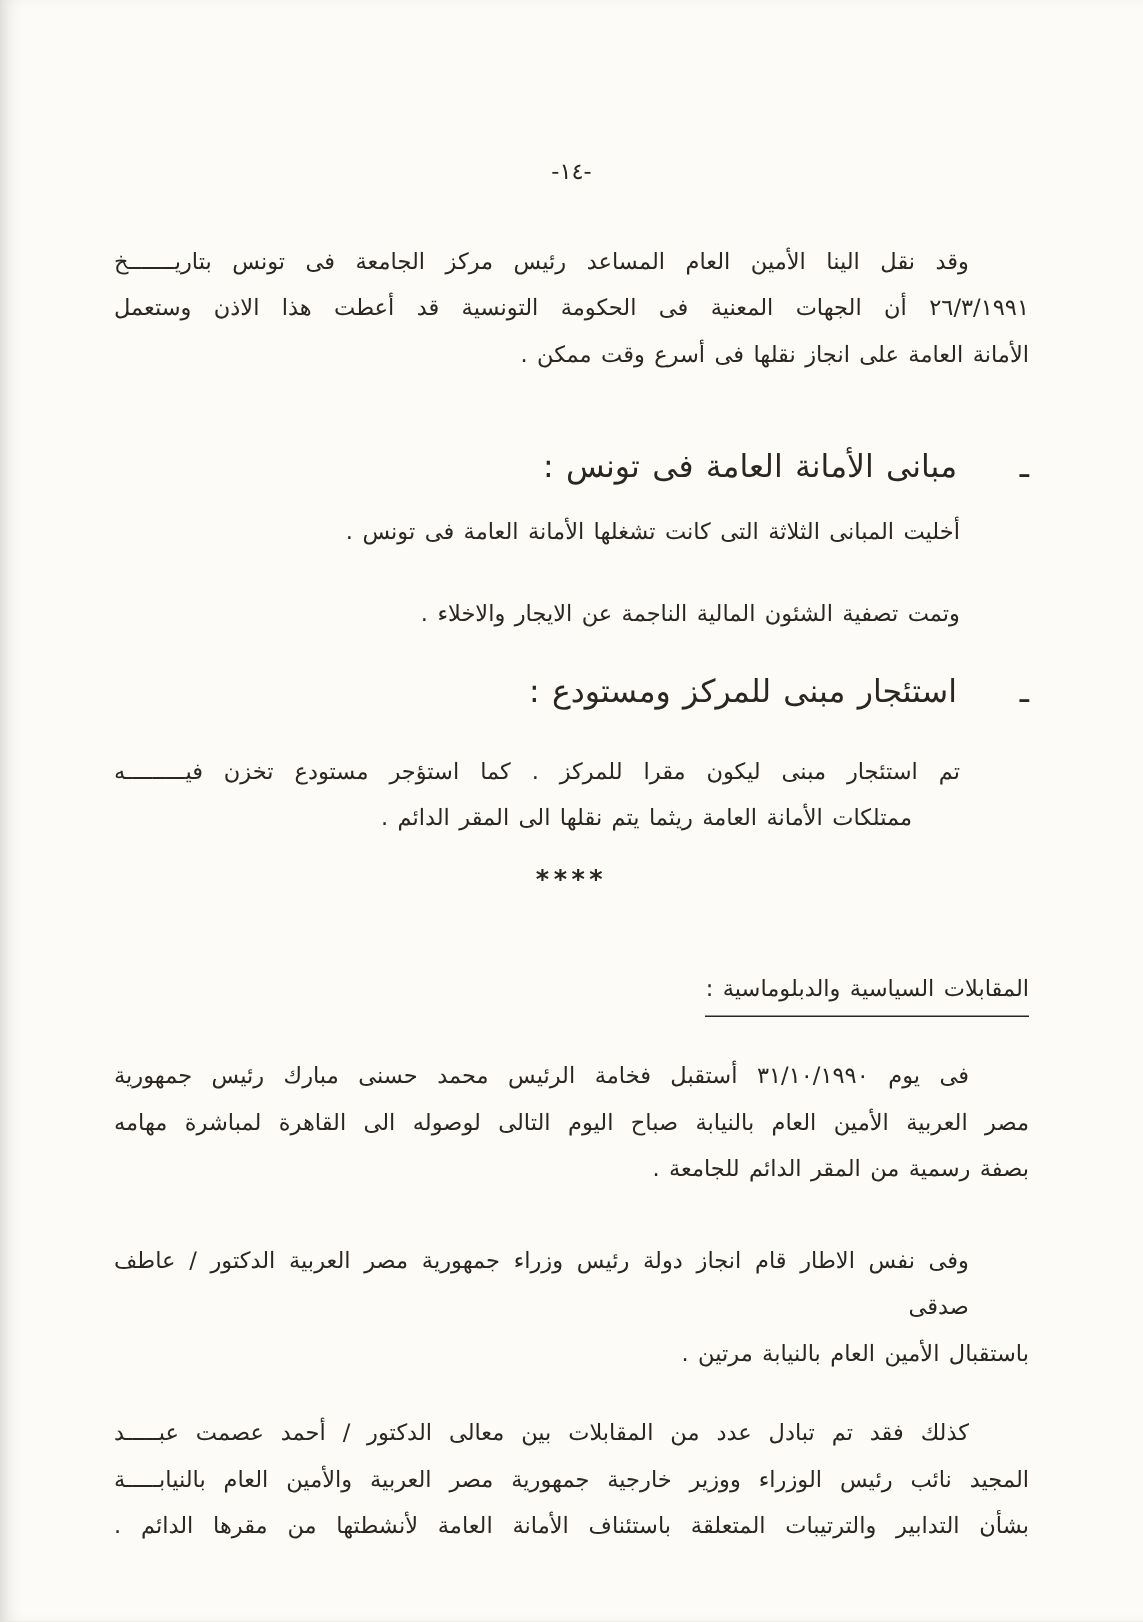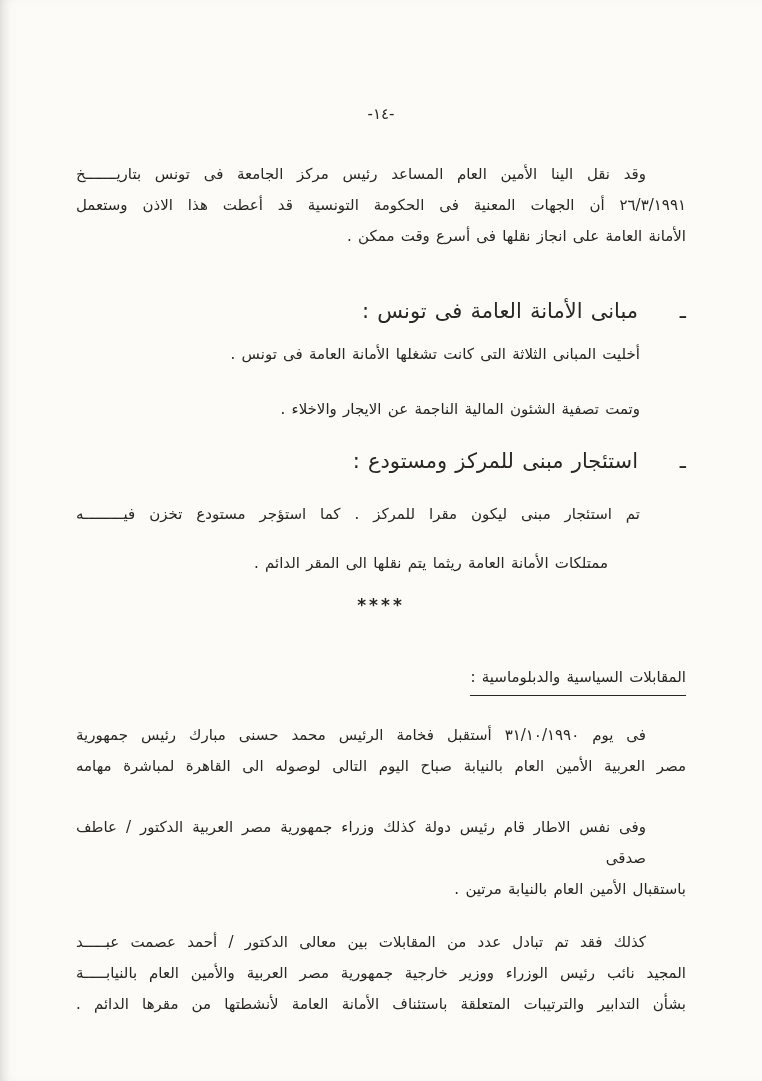--- a/index.html
+++ b/index.html
@@ -67,21 +67,21 @@
     padding-bottom: 3px;
     border-bottom: 1.5px solid #2b2621;
   }
   
   .p-intro    { margin-top: 34px; }
   .p-item1    { margin-top: 44px; }
   .p-vacated  { margin-top: 12px; }
   .p-finances { margin-top: 24px; }
   .p-item2    { margin-top: 21px; }
   .p-rental   { margin-top: 22px; }
-  .p-rental .l2 { margin-top: 18px; }
+  .p-rental .l2 { }
   .p-sep      { margin-top: 14px; }
   .p-heading  { margin-top: 46px; }
   .p-mubarak  { margin-top: 24px; }
   .p-sedky    { margin-top: 30px; }
   .p-abdel    { margin-top: 22px; }
 </style>
 </head>
 <body>
 
 <div class="page">
@@ -109,24 +109,25 @@
 
   <div class="separator p-sep">****</div>
 
   <div class="heading-wrap p-heading">
     <span class="heading">المقابلات السياسية والدبلوماسية :</span>
   </div>
 
   <div class="p-mubarak">
     <div class="line jf ind40">فى يوم ٣١/١٠/١٩٩٠ أستقبل فخامة الرئيس محمد حسنى مبارك رئيس جمهورية</div>
     <div class="line jf">مصر العربية الأمين العام بالنيابة صباح اليوم التالى لوصوله الى القاهرة لمباشرة مهامه</div>
+    <div class="line">بصفة رسمية من المقر الدائم للجامعة .</div>
   </div>
 
   <div class="p-sedky">
-    <div class="line jf ind40">وفى نفس الاطار قام رئيس دولة كذلك وزراء جمهورية مصر العربية الدكتور / عاطف صدقى</div>
+    <div class="line jf ind40">وفى نفس الاطار قام انجاز دولة رئيس وزراء جمهورية مصر العربية الدكتور / عاطف صدقى</div>
     <div class="line">باستقبال الأمين العام بالنيابة مرتين .</div>
   </div>
 
   <div class="p-abdel">
     <div class="line jf ind40">كذلك فقد تم تبادل عدد من المقابلات بين معالى الدكتور / أحمد عصمت عبـــــد</div>
     <div class="line jf">المجيد نائب رئيس الوزراء ووزير خارجية جمهورية مصر العربية والأمين العام بالنيابـــــة</div>
     <div class="line jf">بشأن التدابير والترتيبات المتعلقة باستئناف الأمانة العامة لأنشطتها من مقرها الدائم .</div>
   </div>
 
 </div>

